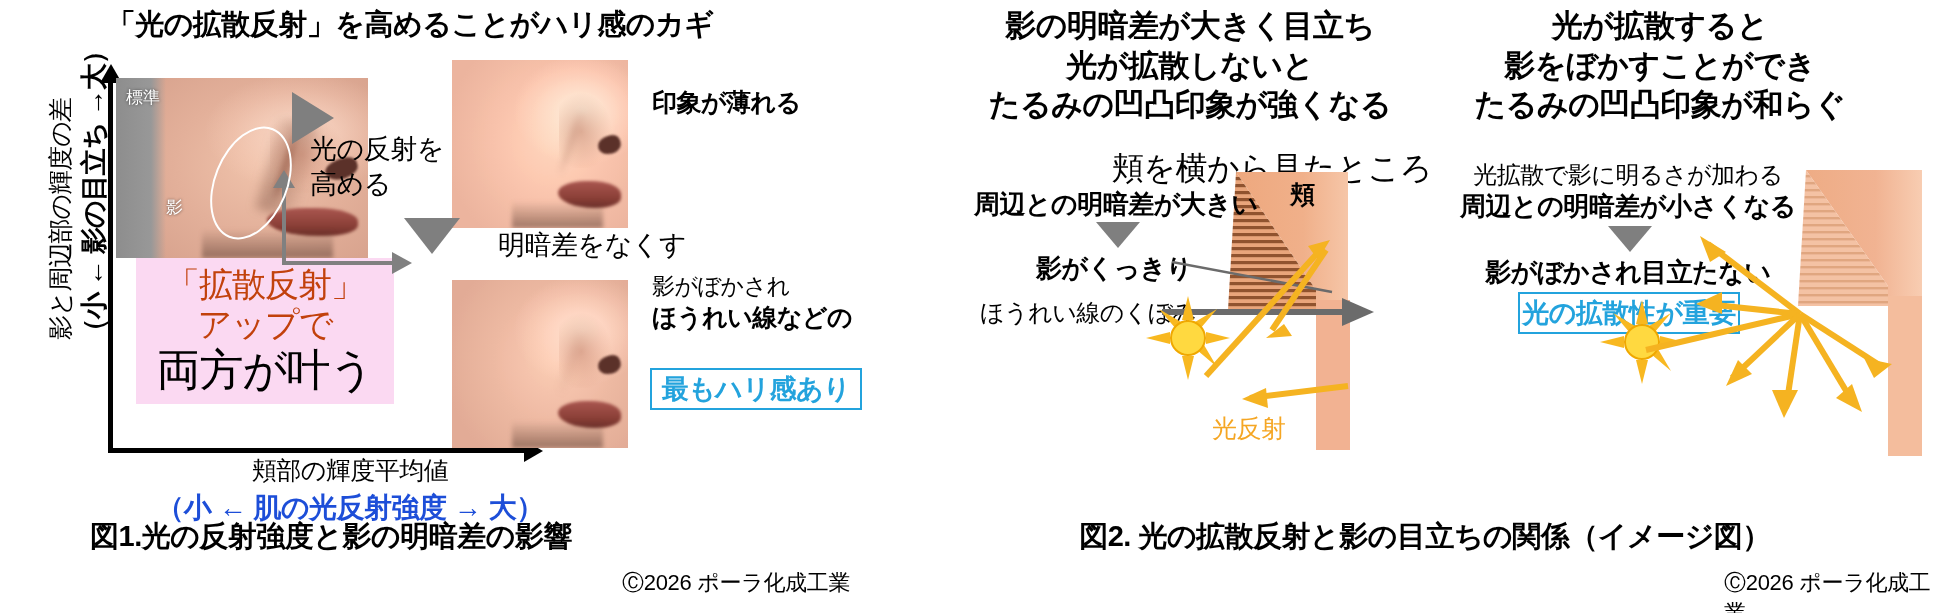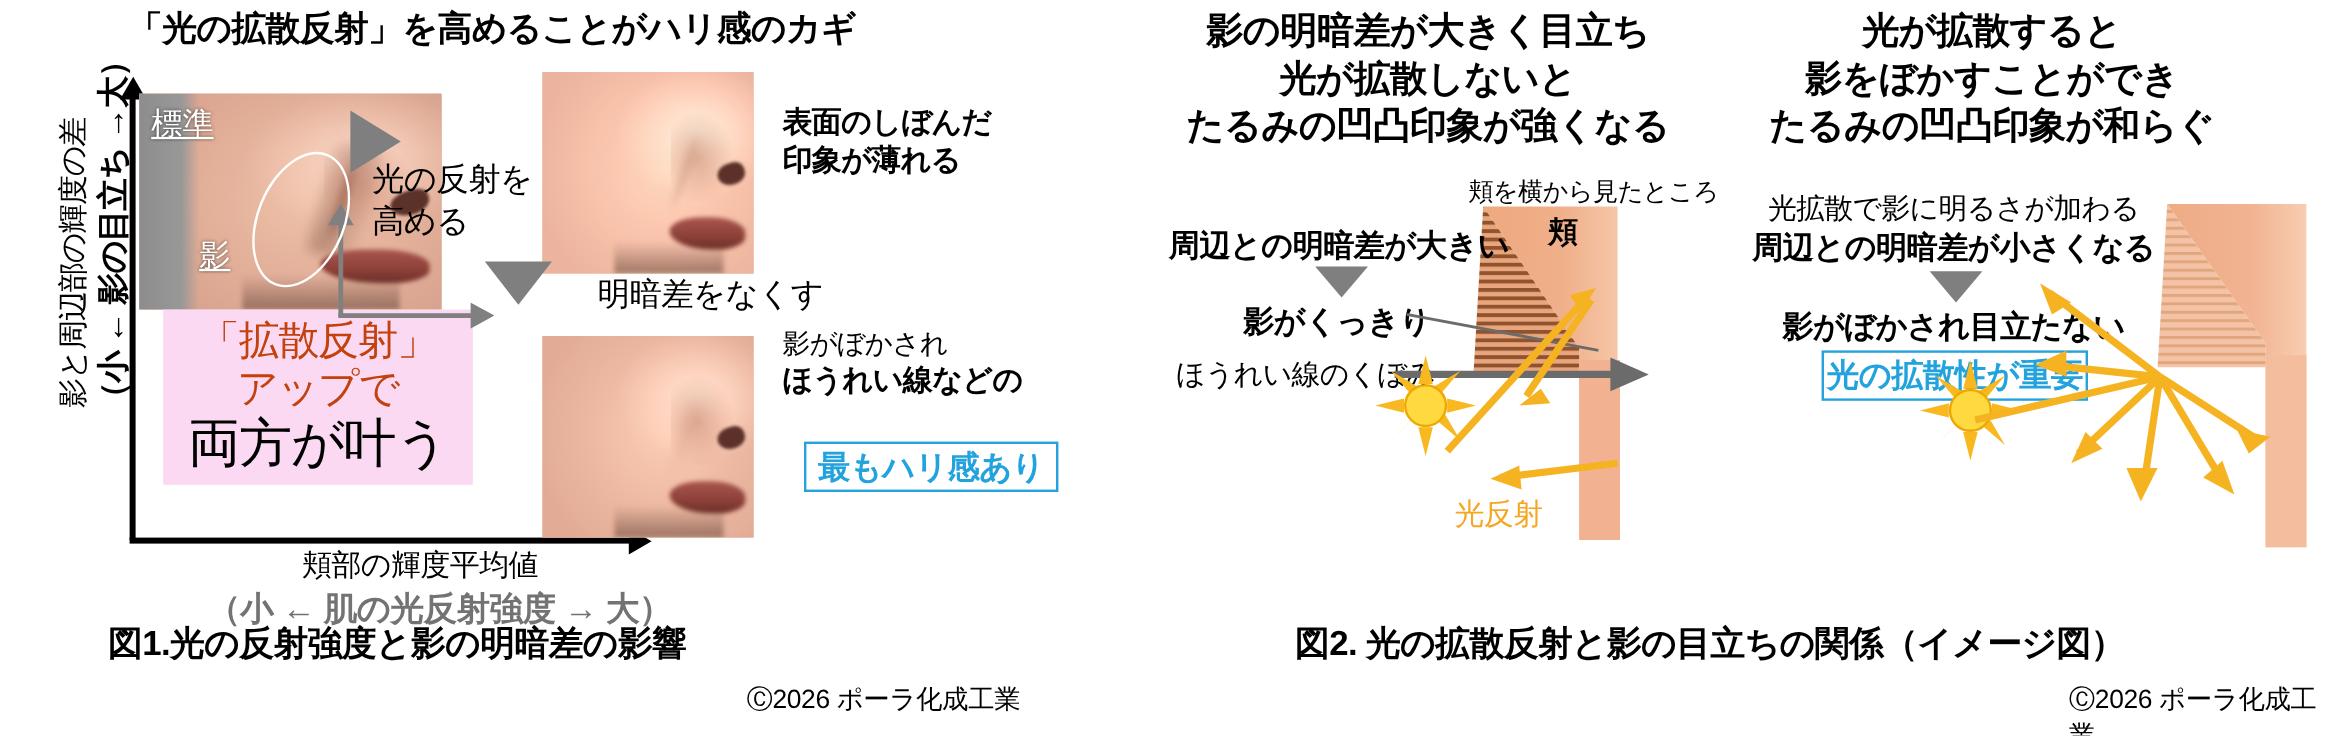--- a/index.html
+++ b/index.html
@@ -63,21 +63,21 @@
   }
 
   .ylabel-wrap {
     transform-origin: 0 0;
     transform: rotate(-90deg);
     white-space: nowrap;
   }
   .ylabel-line1 { font-size: 25px; color: #000; letter-spacing: -1px; }
   .ylabel-line2 { font-size: 27px; font-weight: bold; color: #000; letter-spacing: -1px; }
   .xlabel-line1 { font-size: 25px; color: #000; text-align: center; letter-spacing: -0.5px; }
-  .xlabel-line2 { font-size: 28px; font-weight: bold; color: #737373; text-align: right; letter-spacing: -0.5px; }
+  .xlabel-line2 { font-size: 28px; font-weight: bold; color: #1d4ed8; text-align: center; letter-spacing: -0.5px; }
 
   
   .photo {
     position: absolute;
     overflow: hidden;
     background: #d9b49e;
   }
   .photo .skin {
     position: absolute; inset: 0;
     background:
@@ -127,24 +127,23 @@
     filter: blur(5px);
   }
   .photo.bright .skin { filter: brightness(1.10) saturate(0.96); }
   .photo.bright .fold { opacity: 0.45; filter: blur(3px); }
   .photo.soft .skin { filter: brightness(1.05) saturate(0.98); }
   .photo.soft .fold { opacity: 0.3; filter: blur(4.5px); }
 
   .photo-label {
     position: absolute;
     color: #ffffff;
-    font-size: 26px;
+    font-size: 17px;
     text-shadow: 0 0 3px rgba(0,0,0,0.65);
     z-index: 4;
-    text-decoration: underline;
   }
   .photo-ellipse {
     position: absolute;
     border: 2.5px solid #ffffff;
     border-radius: 50%;
     transform: rotate(22deg);
     z-index: 3;
   }
 
   
@@ -263,30 +262,29 @@
     <div class="abs arrow-text" style="left:278px; top:132px; width:170px;">
       <div>光の反射を</div>
       <div>高める</div>
     </div>
 
     <div class="abs tri-down" style="left:404px; top:218px;"></div>
 
     <div class="abs arrow-text" style="left:466px; top:228px; width:250px;">明暗差をなくす</div>
 
     <div class="abs" style="left:652px; top:86px; width:230px;">
-      <div class="note-bold">表面のしぼんだ</div>
       <div class="note-bold">印象が薄れる</div>
     </div>
 
     <div class="abs" style="left:652px; top:272px; width:240px;">
       <div class="note-sm">影がぼかされ</div>
       <div class="note-bold">ほうれい線などの</div>
     </div>
 
-    <div class="abs blue-box" style="left:650px; top:368px; width:212px; height:42px;margin-left:20px;">最もハリ感あり</div>
+    <div class="abs blue-box" style="left:650px; top:368px; width:212px; height:42px;">最もハリ感あり</div>
 
     <div class="abs pink-box" style="left:136px; top:258px; width:258px; height:146px;">
       <div class="pink-blue">「拡散反射」</div>
       <div class="pink-blue">アップで</div>
       <div class="pink-black">両方が叶う</div>
     </div>
 
     <div class="elbow" style="left:0; top:0;">
 
       <div class="seg" style="left:282px; top:184px; width:4px; height:80px;"></div>
@@ -312,21 +310,21 @@
       <div>光が拡散しないと</div>
       <div>たるみの凹凸印象が強くなる</div>
     </div>
 
     <div class="abs panel-heading" style="left:470px; top:6px; width:460px;">
       <div>光が拡散すると</div>
       <div>影をぼかすことができ</div>
       <div>たるみの凹凸印象が和らぐ</div>
     </div>
 
-    <div class="abs note-sm" style="left:12px; top:148px; width:460px; text-align:right; font-size:21px;">頬を横から見たところ</div>
+    <div class="abs note-sm" style="left:12px; top:148px; width:460px; text-align:right; font-size:32px;">頬を横から見たところ</div>
 
     <svg class="abs" width="230" height="280" style="left:238px; top:170px;">
       <defs>
         <linearGradient id="skinGradL" x1="0" y1="0" x2="1" y2="0">
           <stop offset="0%" stop-color="#eea87e"></stop>
           <stop offset="60%" stop-color="#f0b08a"></stop>
           <stop offset="100%" stop-color="#f6c6a8"></stop>
         </linearGradient>
         <pattern id="hatchL" width="8" height="7" patternUnits="userSpaceOnUse">
           <rect width="8" height="7" fill="#e8a074"></rect>

